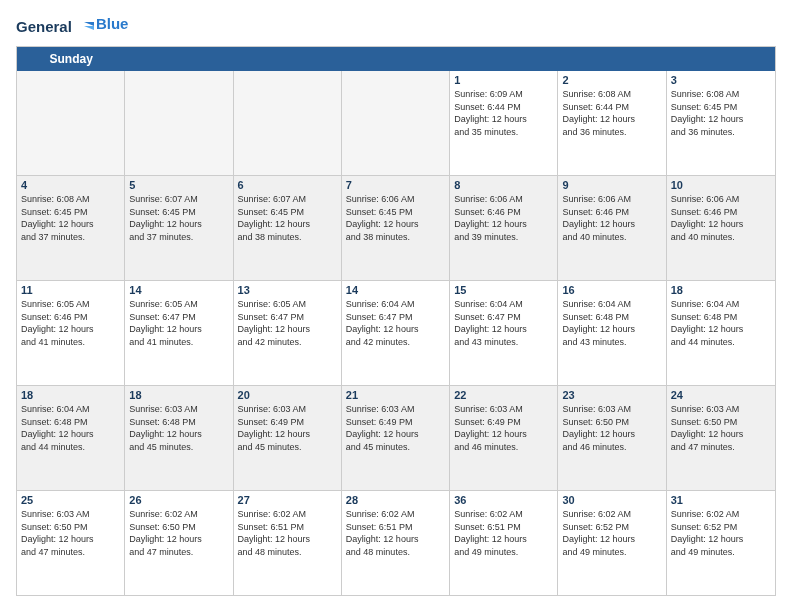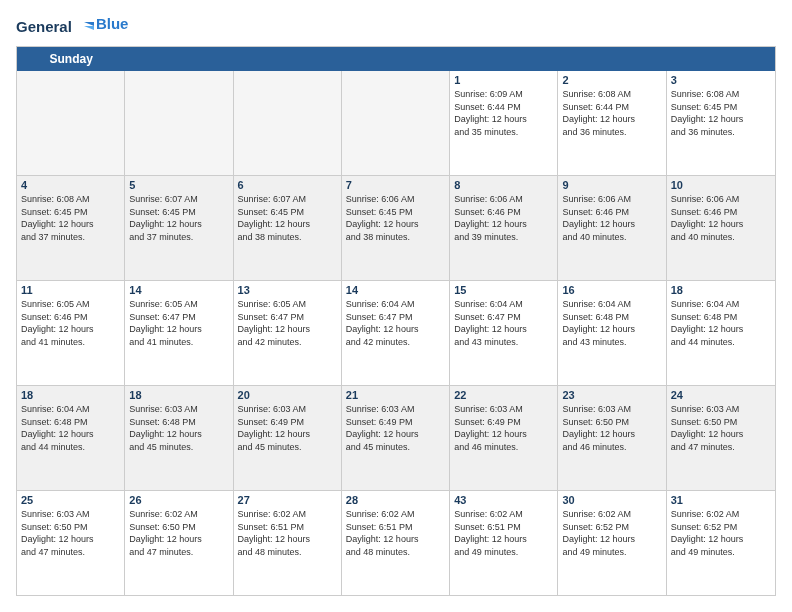--- a/index.html
+++ b/index.html
@@ -337,21 +337,21 @@
 and 48 minutes.</div>
           </div>
           <div class="cal-cell">
             <div class="day-num">28</div>
             <div class="cell-text" style="white-space: pre-line;">Sunrise: 6:02 AM
 Sunset: 6:51 PM
 Daylight: 12 hours
 and 48 minutes.</div>
           </div>
           <div class="cal-cell">
-            <div class="day-num">43</div>
+            <div class="day-num">36</div>
             <div class="cell-text" style="white-space: pre-line;">Sunrise: 6:02 AM
 Sunset: 6:51 PM
 Daylight: 12 hours
 and 49 minutes.</div>
           </div>
           <div class="cal-cell">
             <div class="day-num">30</div>
             <div class="cell-text" style="white-space: pre-line;">Sunrise: 6:02 AM
 Sunset: 6:52 PM
 Daylight: 12 hours

